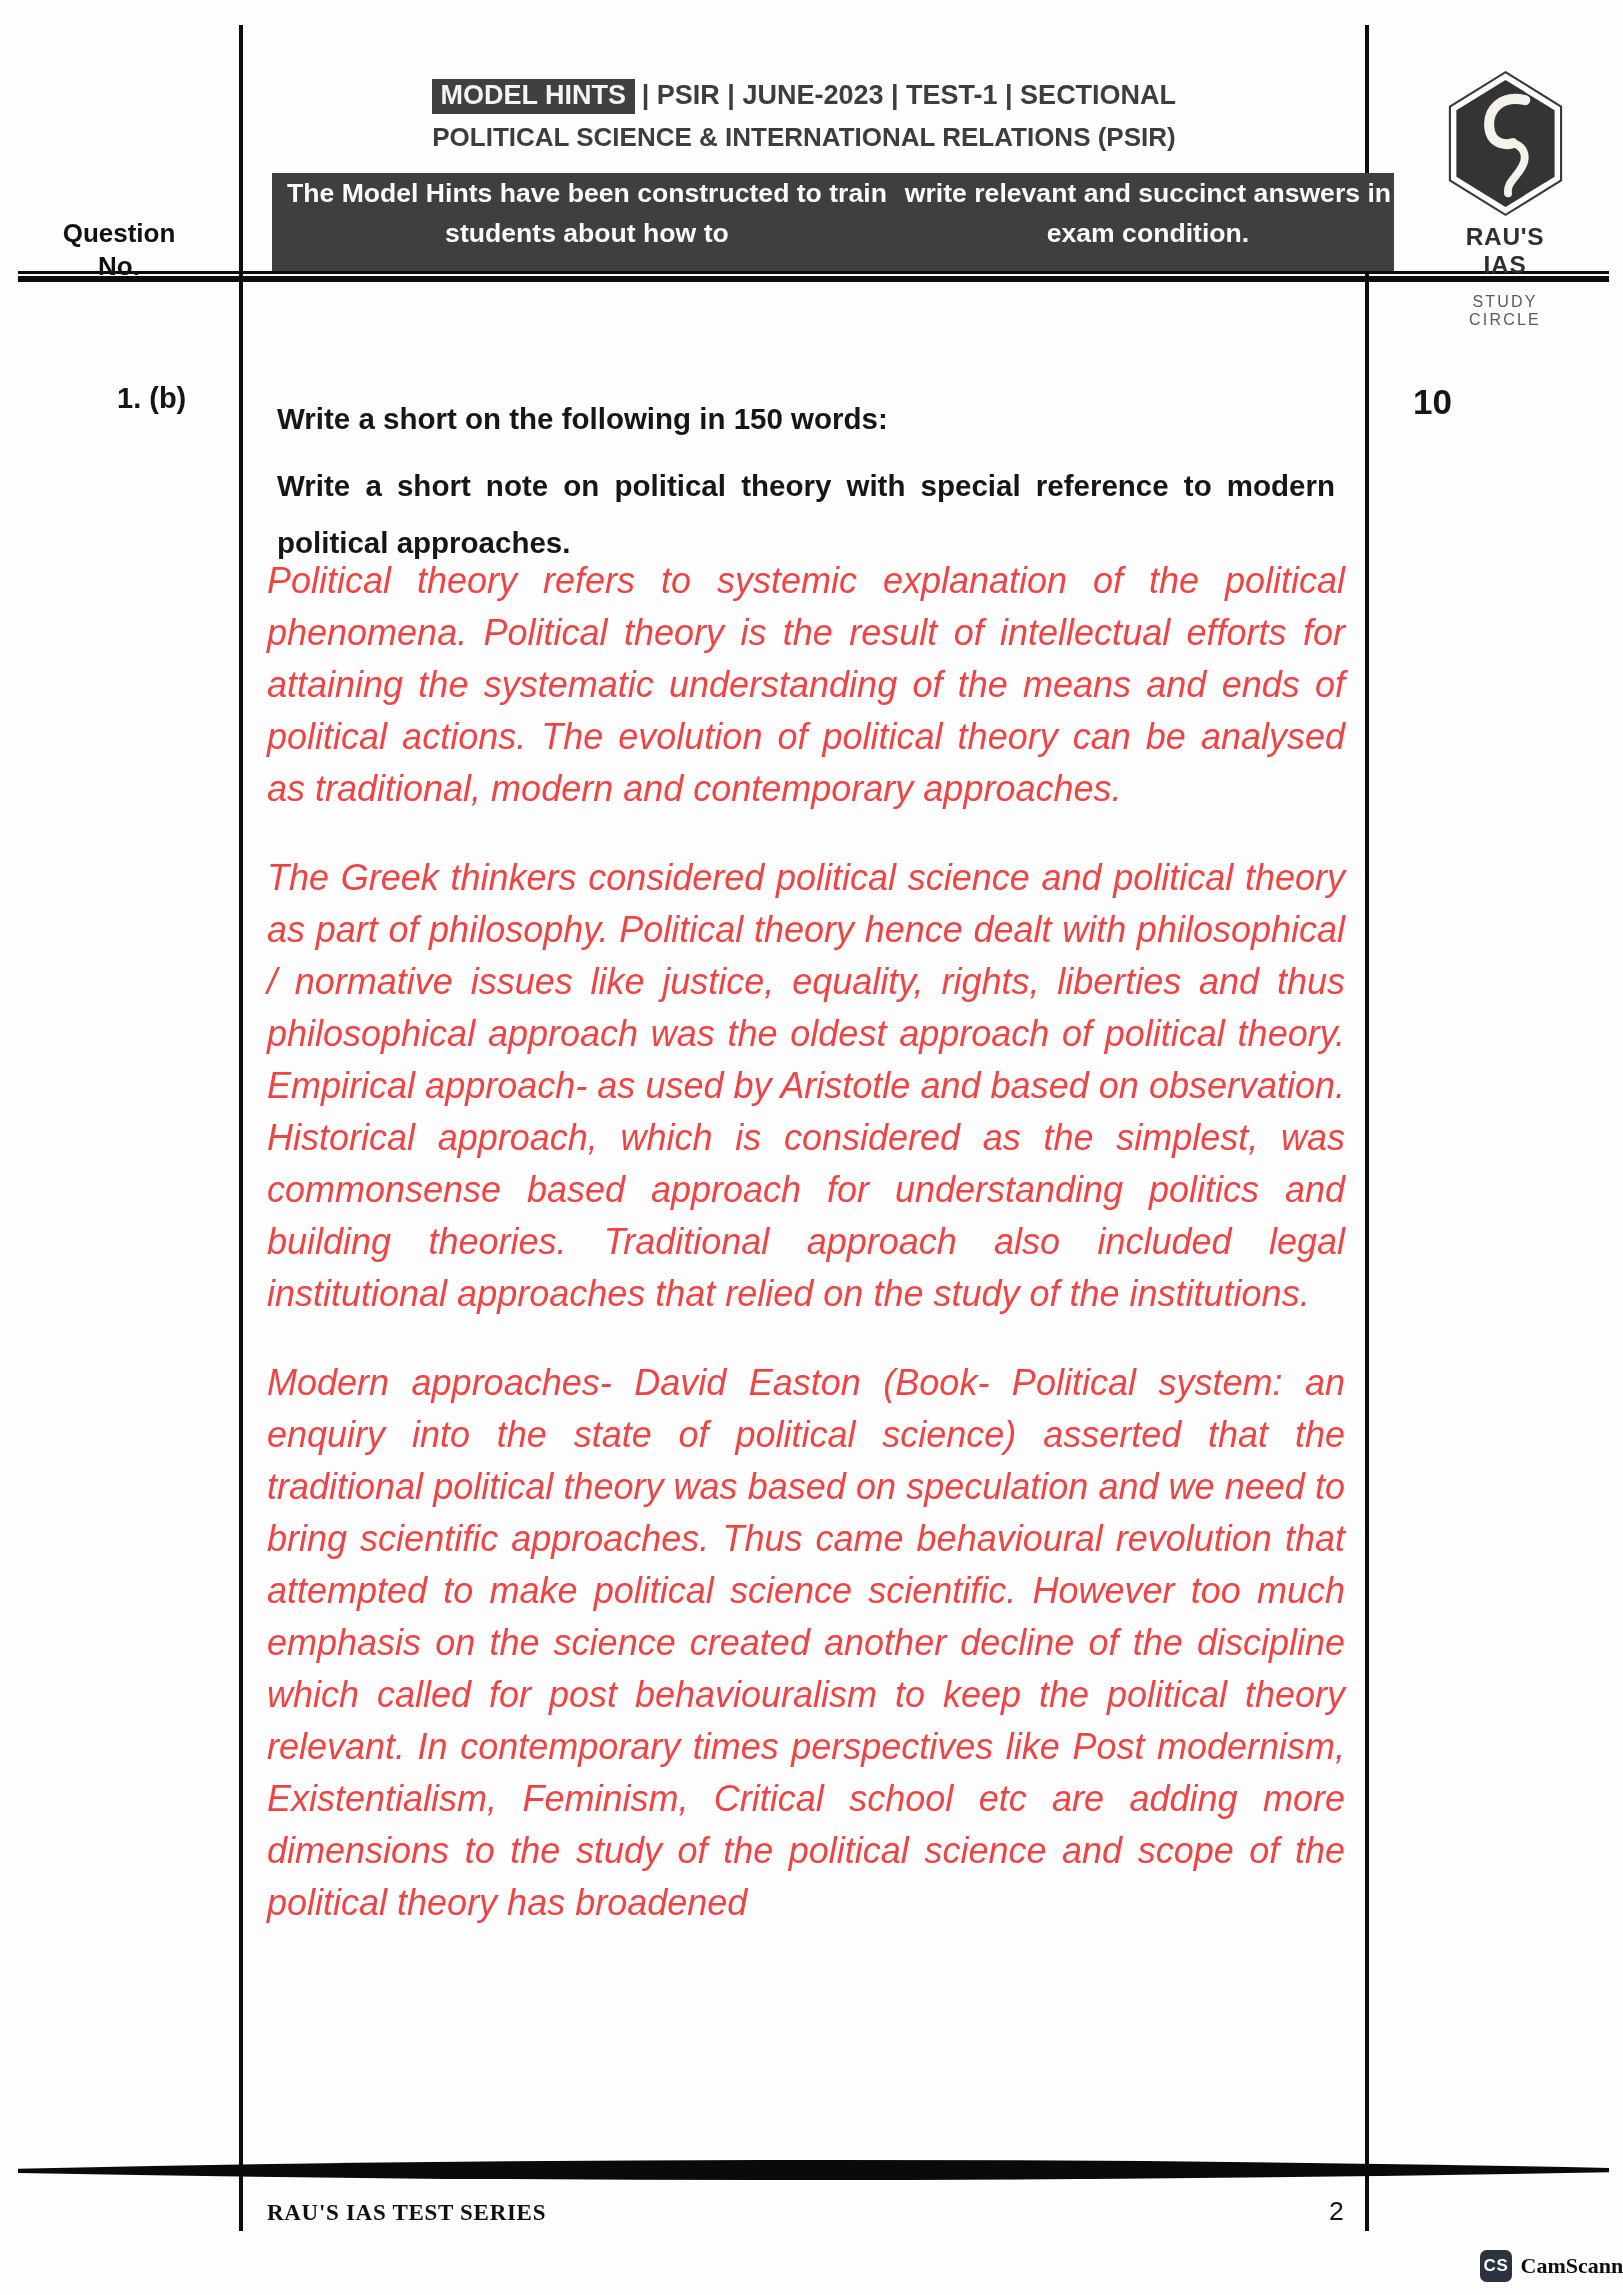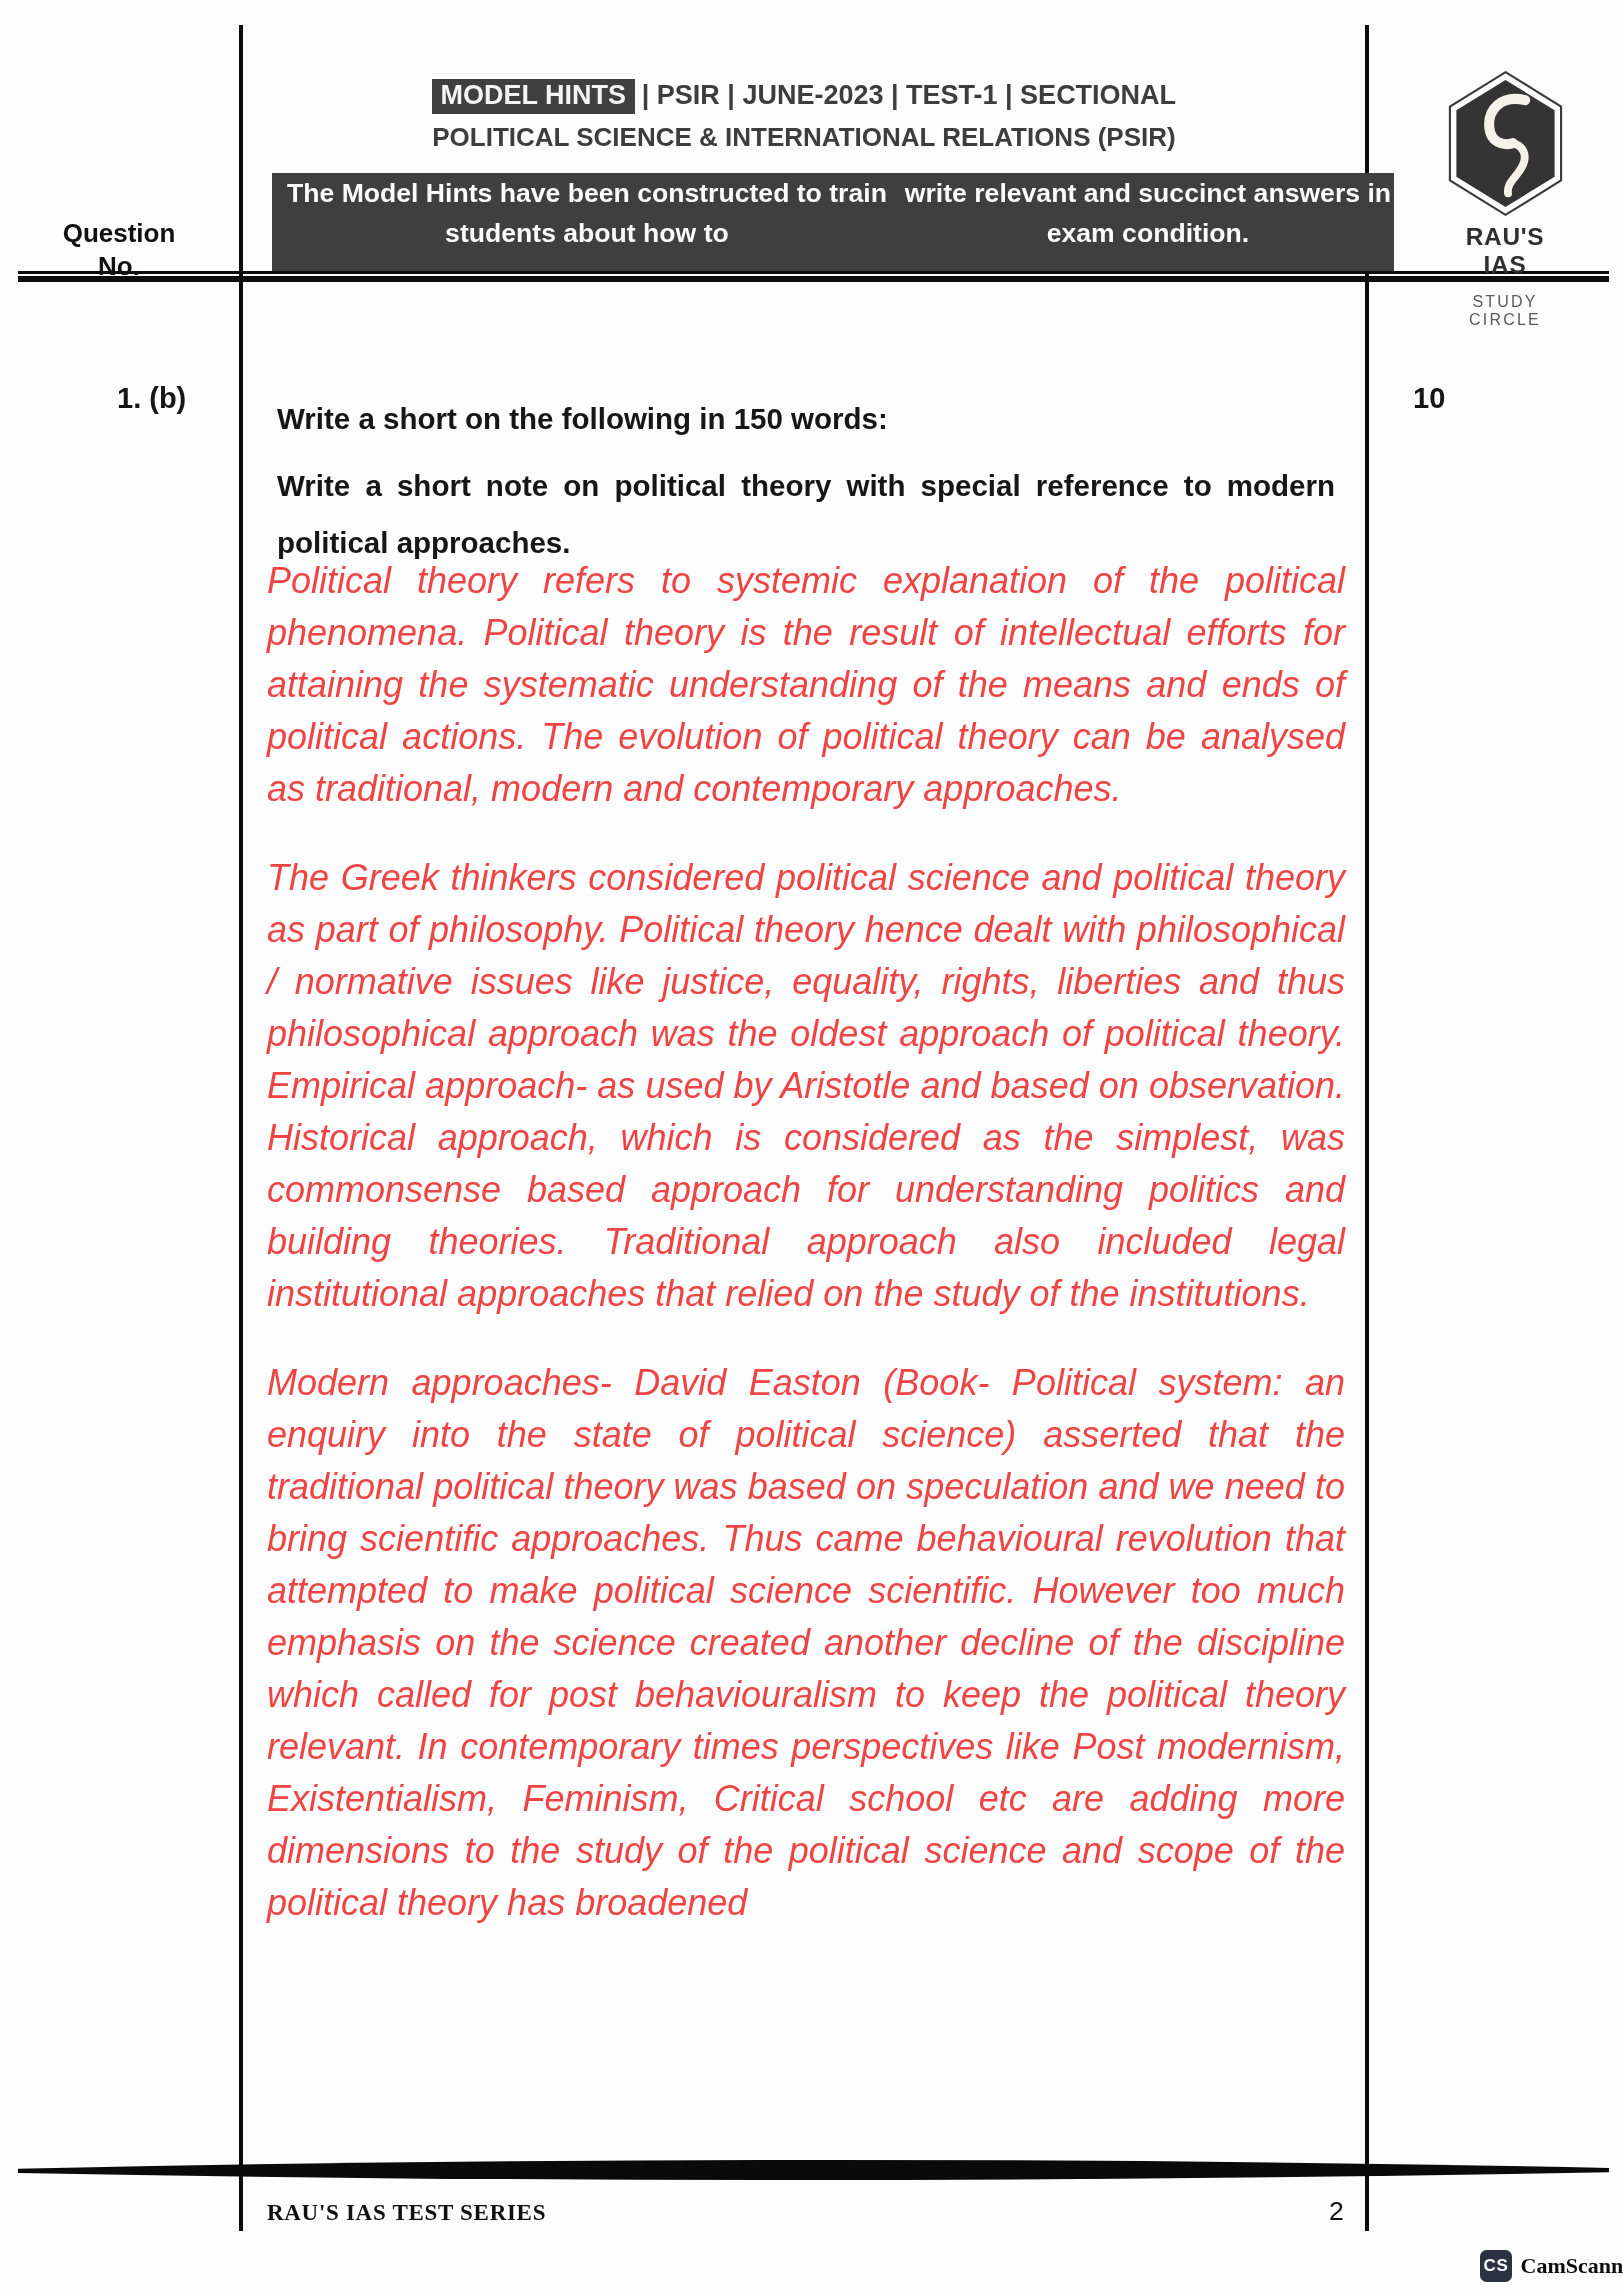--- a/index.html
+++ b/index.html
@@ -27,21 +27,21 @@
           color:#fbfbfb;font-weight:bold;font-size:26.6px;line-height:40px;text-align:center;
           display:flex;flex-direction:row;justify-content:center;margin-left:29px;}
 
   
   .logo{position:absolute;left:1442px;top:70px;width:126px;text-align:center;}
   .logo-name{font-size:24.4px;font-weight:bold;color:#2f2f2f;letter-spacing:0.7px;margin-top:4.3px;}
   .logo-subname{font-size:16px;color:#5a5a5a;letter-spacing:2.2px;margin-top:14px;text-align:center;}
 
   
   .q-number{position:absolute;left:117px;top:382px;font-size:29px;font-weight:bold;}
-  .q-marks{position:absolute;left:1413px;top:382px;font-size:29px;font-weight:bold;}
+  .q-marks{position:absolute;left:1413px;top:382px;font-size:35px;font-weight:bold;}
   .q-prompt{position:absolute;left:267px;top:380px;width:1078px;}
   .q-prompt p{margin:10px;font-size:29.5px;font-weight:bold;line-height:57px;}
   .q-prompt p.just{text-align:justify;}
 
   
   .answer{position:absolute;left:267px;top:555px;width:1078px;}
   .answer p{margin:0 0 37px 0;font-size:36px;line-height:52px;text-align:justify;color:#ef4444;font-style:italic;}
 
   
   .footer-series{position:absolute;left:267px;top:2200px;font-family:"Liberation Serif",serif;

